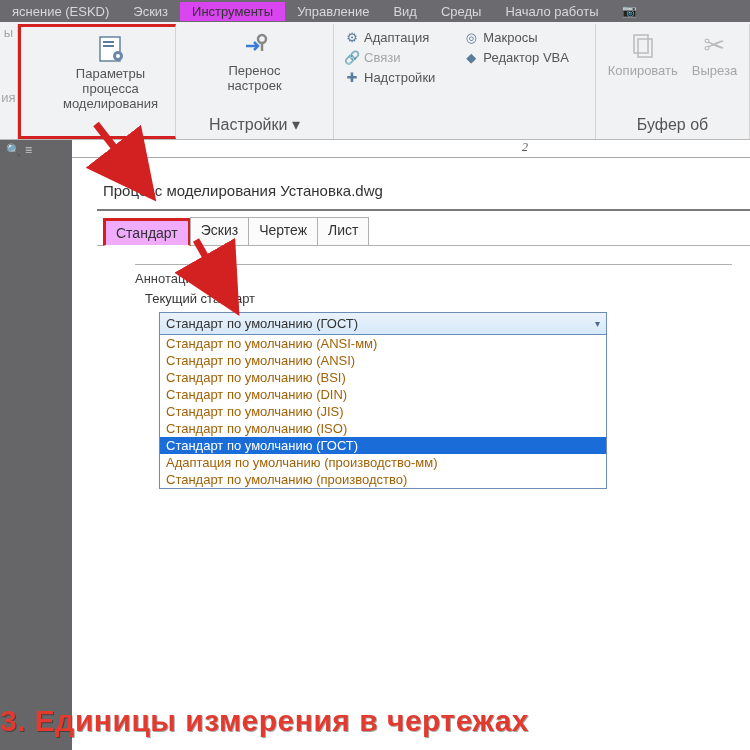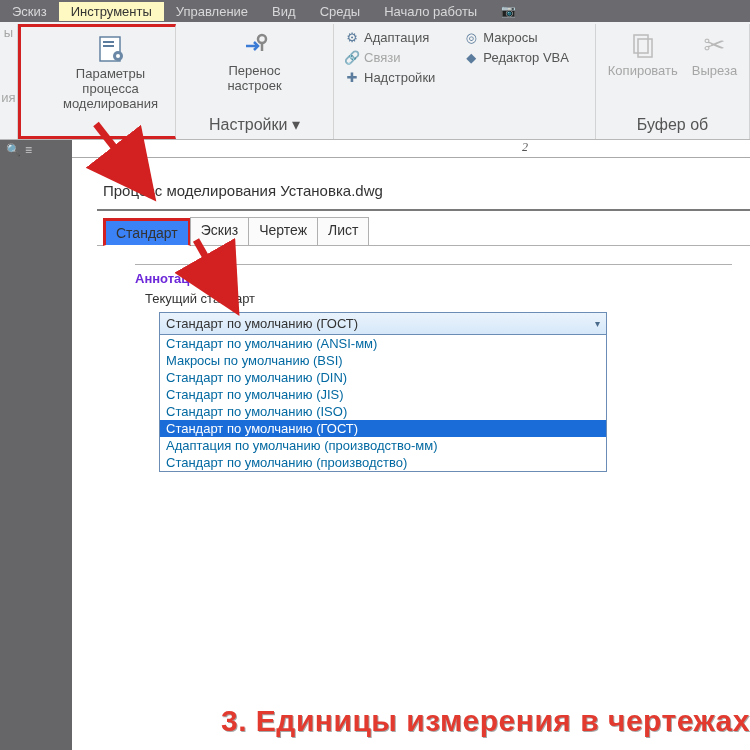--- a/index.html
+++ b/index.html
@@ -1,21 +1,21 @@
 <!DOCTYPE html>
 <html><head>
 <meta charset="utf-8">
 <style>
   * { box-sizing: border-box; margin: 0; padding: 0; }
   body { font-family: "Segoe UI", Tahoma, sans-serif; background: #fff; width: 750px; height: 750px; overflow: hidden; position: relative; font-size: 13px; color: #333; }
 
   
   .menubar { height: 22px; background: #6b6b6f; display: flex; align-items: center; padding: 0; color: #d8d8da; font-size: 13px; }
   .menubar .item { padding: 2px 12px; white-space: nowrap; cursor: default; }
-  .menubar .item.active { background: #fef9c3; color: #333; }
+  .menubar .item.active { background: #d946ef; color: #333; }
   .menubar .camera { width: 30px; text-align: center; font-size: 12px; }
 
   
   .ribbon { background: #f1f2f3; border-bottom: 1px solid #b8b8b8; display: flex; align-items: stretch; height: 118px; padding-top: 2px; }
   .ribbon .panel { border-right: 1px solid #d3d3d3; padding: 2px 6px 2px 6px; display: flex; flex-direction: column; align-items: center; text-align: center; }
   .ribbon .panel .label { font-size: 16px; color: #555; margin-top: auto; padding-bottom: 3px; }
   .bigbtn { display: flex; flex-direction: column; align-items: center; justify-content: flex-start; padding: 4px 4px; font-size: 13px; color: #555; line-height: 1.15; cursor: default; }
   .bigbtn .icn { width: 34px; height: 32px; margin-bottom: 2px; display: flex; align-items: center; justify-content: center; font-size: 26px; color: #5b7c9c; }
   .highlighted { border: 3px solid #d32020; }
   .rowbtns { display: flex; flex-direction: column; align-items: flex-start; gap: 2px; padding: 2px 0 0 2px; }
@@ -31,49 +31,50 @@
   
   .doc-area { position: absolute; left: 72px; top: 140px; right: 0; bottom: 0; background: #fff; }
   .ruler-top { height: 18px; border-bottom: 1px solid #aaa; position: relative; font-family: serif; font-size: 12px; font-style: italic; color: #555; }
   .ruler-top .mark2 { position: absolute; left: 450px; top: 0; }
 
   
   .dialog { position: absolute; left: 97px; top: 174px; right: 0; bottom: 0; background: #fff; }
   .dlg-title { font-size: 15px; color: #333; padding: 8px 6px 10px 6px; border-bottom: 2px solid #7a7a7a; }
   .tabs { display: flex; margin-top: 6px; padding-left: 6px; border-bottom: 1px solid #b0b0b0; font-size: 14px; }
   .tab { padding: 4px 10px; border: 1px solid #b0b0b0; border-bottom: none; background: #fbfbfb; margin-right: -1px; position: relative; cursor: default; }
-  .tab.active { border: 3px solid #d32020; border-bottom: 1px solid #fff; top: 1px; background: #3b82f6; font-weight: 400; }
+  .tab.active { border: 3px solid #d32020; border-bottom: 1px solid #fff; top: 1px; background: #f0abfc; font-weight: 400; }
   .tab.nonactive { border-top: 1px solid #b0b0b0; }
 
   .content { padding: 18px 18px 0 38px; }
   .hr { border-top: 1px solid #b0b0b0; margin-bottom: 4px; }
-  .section-label { font-size: 13px; color: #6d28d9; padding: 2px 0; font-weight: bold; }
+  .section-label { font-size: 13px; color: #404040; padding: 2px 0; }
   .sub-label { padding: 3px 0 6px 10px; font-size: 13px; }
 
   .combo { margin-left: 24px; width: 448px; border: 1px solid #6b8cb5; position: relative; background: #fff; }
   .combo .sel { background: linear-gradient(#eaf3fc,#d6e8f9); padding: 3px 6px; font-size: 13px; display: flex; justify-content: space-between; align-items: center; cursor: default; }
   .combo .sel .chev { font-size: 10px; color: #4a6b8c; }
   .combo .list { border-top: 1px solid #6b8cb5; }
-  .combo .opt { padding: 1px 6px; font-size: 13px; cursor: default; color: #0369a1; }
+  .combo .opt { padding: 1px 6px; font-size: 13px; cursor: default; color: #a16207; }
   .combo .opt.hl { background: #1a6cd8; color: #fff; }
 
   
   .arrow { position: absolute; pointer-events: none; }
   .arrow svg { overflow: visible; }
 
   
-  .caption { position: absolute; left: 0; right: 0; bottom: 12px; text-align: right; font-family: Arial, sans-serif; font-size: 30px; font-weight: 800; color: #e23a2f; text-shadow: 1px 1px 0 rgba(0,0,0,0.35); letter-spacing: 0.5px; }
+  .caption { position: absolute; left: 0; right: 0; bottom: 12px; text-align: left; font-family: Arial, sans-serif; font-size: 30px; font-weight: 800; color: #e23a2f; text-shadow: 1px 1px 0 rgba(0,0,0,0.35); letter-spacing: 0.5px; }
 
   
   .thinbar { height: 3px; background: #6b6b6f; }
 </style>
 </head>
 <body>
 
 <div class="menubar">
+  <span class="item">яснение (ESKD)</span>
   <span class="item">Эскиз</span>
   <span class="item active">Инструменты</span>
   <span class="item">Управление</span>
   <span class="item">Вид</span>
   <span class="item">Среды</span>
   <span class="item">Начало работы</span>
   <span class="item camera">📷</span>
 </div>
 
 <div class="ribbon">
@@ -195,21 +196,22 @@
     <div class="hr"></div>
     <div class="section-label">Аннотации</div>
     <div class="sub-label">Текущий стандарт</div>
     <div class="combo">
       <div class="sel">
         <span>Стандарт по умолчанию (ГОСТ)</span>
         <span class="chev">▾</span>
       </div>
       <div class="list">
         <div class="opt">Стандарт по умолчанию (ANSI-мм)</div>
-        <div class="opt">Макросы по умолчанию (BSI)</div>
+        <div class="opt">Стандарт по умолчанию (ANSI)</div>
+        <div class="opt">Стандарт по умолчанию (BSI)</div>
         <div class="opt">Стандарт по умолчанию (DIN)</div>
         <div class="opt">Стандарт по умолчанию (JIS)</div>
         <div class="opt">Стандарт по умолчанию (ISO)</div>
         <div class="opt hl">Стандарт по умолчанию (ГОСТ)</div>
         <div class="opt">Адаптация по умолчанию (производство-мм)</div>
         <div class="opt">Стандарт по умолчанию (производство)</div>
       </div>
     </div>
   </div>
 </div>

